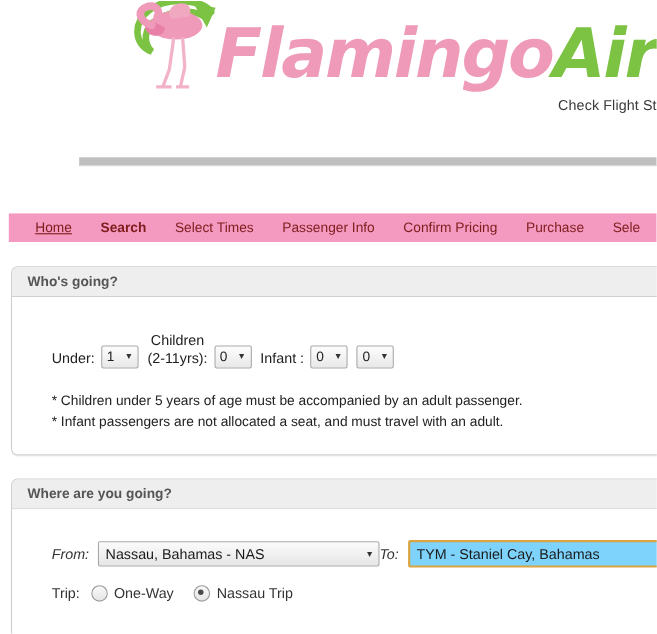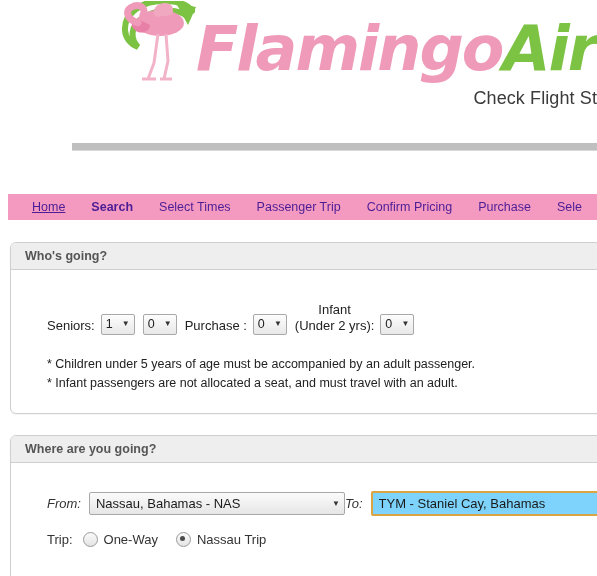--- a/index.html
+++ b/index.html
@@ -50,21 +50,21 @@
     margin-top: 8px;
     white-space: nowrap;
   }
   .wordmark .w-pink { color: #ef9ab8; }
   .wordmark .w-green { color: #7cc243; }
 
   .check-status {
     position: absolute;
     right: 0px;
     top: 88px;
-    font-size: 18px;
+    font-size: 13px;
     color: #3a3a3a;
     white-space: nowrap;
     letter-spacing: 0.1px;
   }
 
   
   .gray-rule {
     position: absolute;
     left: 72px;
     top: 143px;
@@ -82,21 +82,21 @@
     top: 194px;
     height: 26px;
     background: #f49ac1;
     display: flex;
     align-items: center;
     overflow: hidden;
     white-space: nowrap;
   }
   .nav-item {
     font-size: 12.5px;
-    color: #4c1d95;
+    color: #7f1d1d;
     padding: 0 0;
     margin-right: 26px;
     cursor: pointer;
     text-decoration: none;
   }
   .nav-item:first-child { margin-left: 24px; }
   .nav-item.underline { text-decoration: underline; }
   .nav-item.bold { font-weight: bold; }
 
   
@@ -276,70 +276,70 @@
 
   <div class="check-status">Check Flight St</div>
 </div>
 
 <div class="gray-rule"></div>
 
 <div class="navbar">
   <a class="nav-item underline" href="#">Home</a>
   <a class="nav-item bold" href="#">Search</a>
   <a class="nav-item" href="#">Select Times</a>
-  <a class="nav-item" href="#">Passenger Trip</a>
+  <a class="nav-item" href="#">Passenger Info</a>
   <a class="nav-item" href="#">Confirm Pricing</a>
   <a class="nav-item" href="#">Purchase</a>
   <a class="nav-item" href="#">Sele</a>
 </div>
 
 <div class="panel" id="panel-who">
   <div class="panel-header">Who's going?</div>
   <div class="panel-body">
 
     <div class="pax-row">
 
       <div class="pax-group">
         <div class="pax-label">
-          <span class="l2">Seniors:</span>
+          <span class="l2">Under:</span>
         </div>
         <span class="select-shell">
           <select class="mini">
             <option>1</option>
           </select>
           <span class="arrow">▼</span>
         </span>
       </div>
 
       <div class="pax-group">
-        <span class="select-shell">
-          <select class="mini">
-            <option>0</option>
-          </select>
-          <span class="arrow">▼</span>
-        </span>
-      </div>
-
-      <div class="pax-group">
         <div class="pax-label">
-          <span class="l2">Purchase :</span>
+          <span>Children</span>
+          <span class="l2">(2-11yrs):</span>
         </div>
         <span class="select-shell">
           <select class="mini">
             <option>0</option>
           </select>
           <span class="arrow">▼</span>
         </span>
       </div>
 
       <div class="pax-group">
         <div class="pax-label">
-          <span>Infant</span>
-          <span class="l2">(Under 2 yrs):</span>
+          <span class="l2">Infant :</span>
         </div>
+        <span class="select-shell">
+          <select class="mini">
+            <option>0</option>
+          </select>
+          <span class="arrow">▼</span>
+        </span>
+      </div>
+
+      <div class="pax-group">
         <span class="select-shell">
           <select class="mini">
             <option>0</option>
           </select>
           <span class="arrow">▼</span>
         </span>
       </div>
 
     </div>
 

